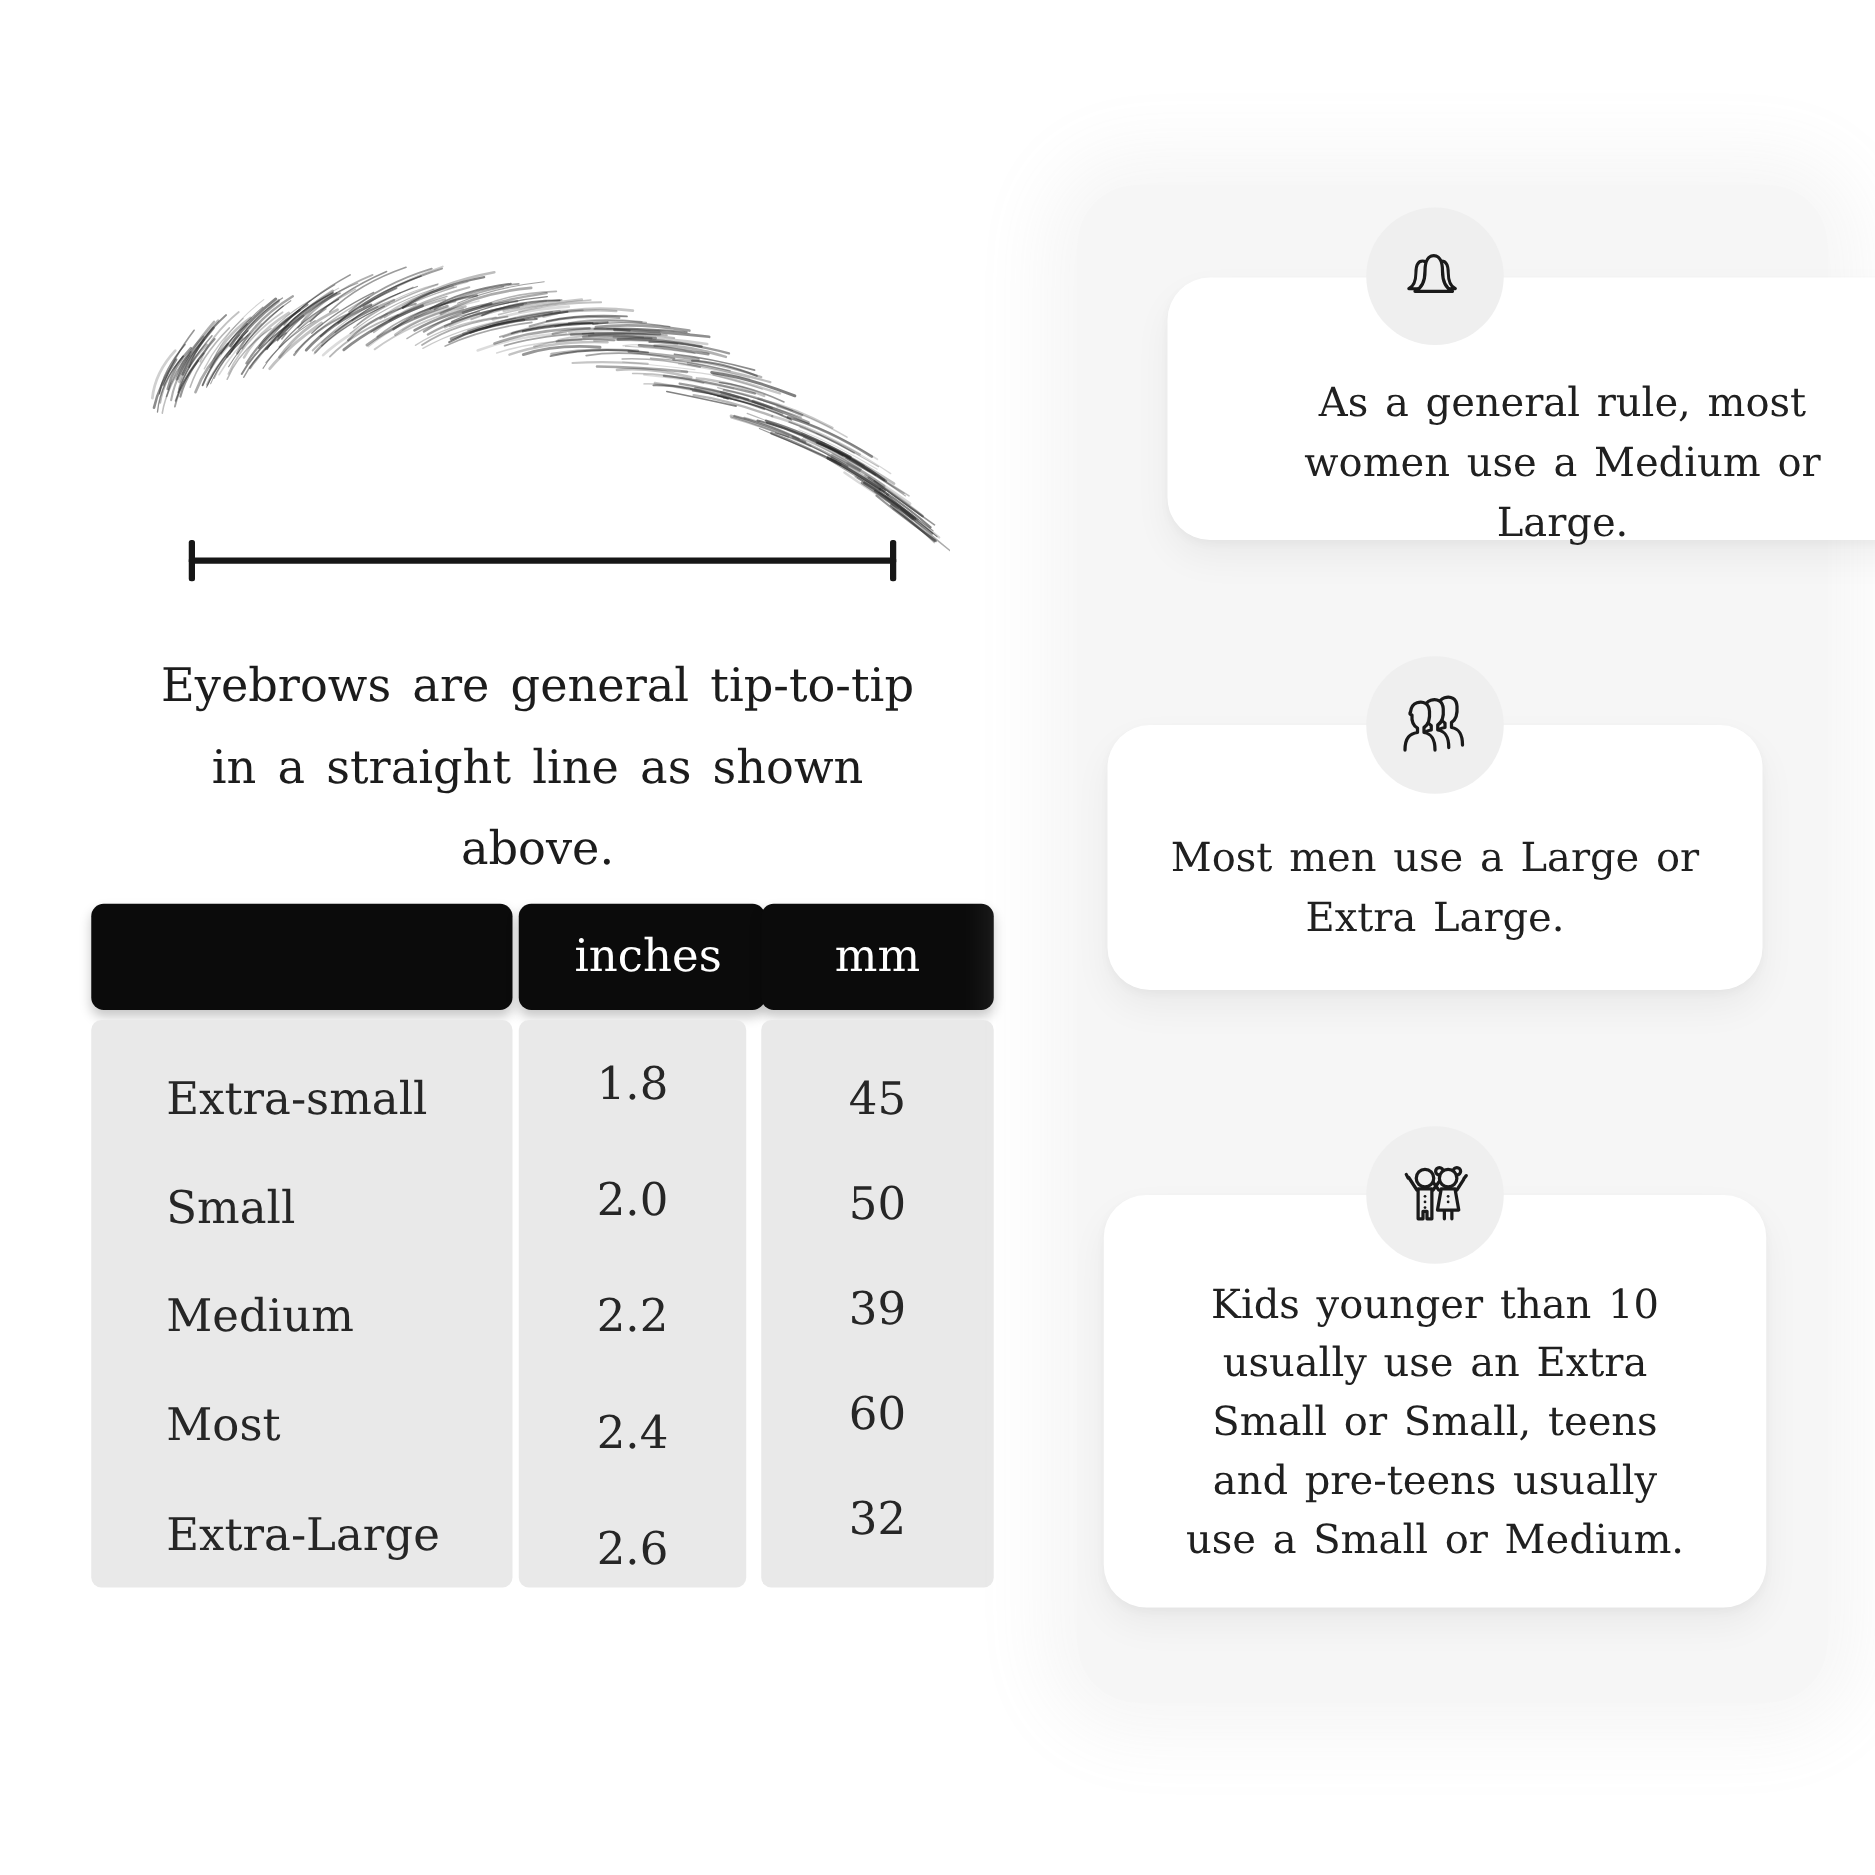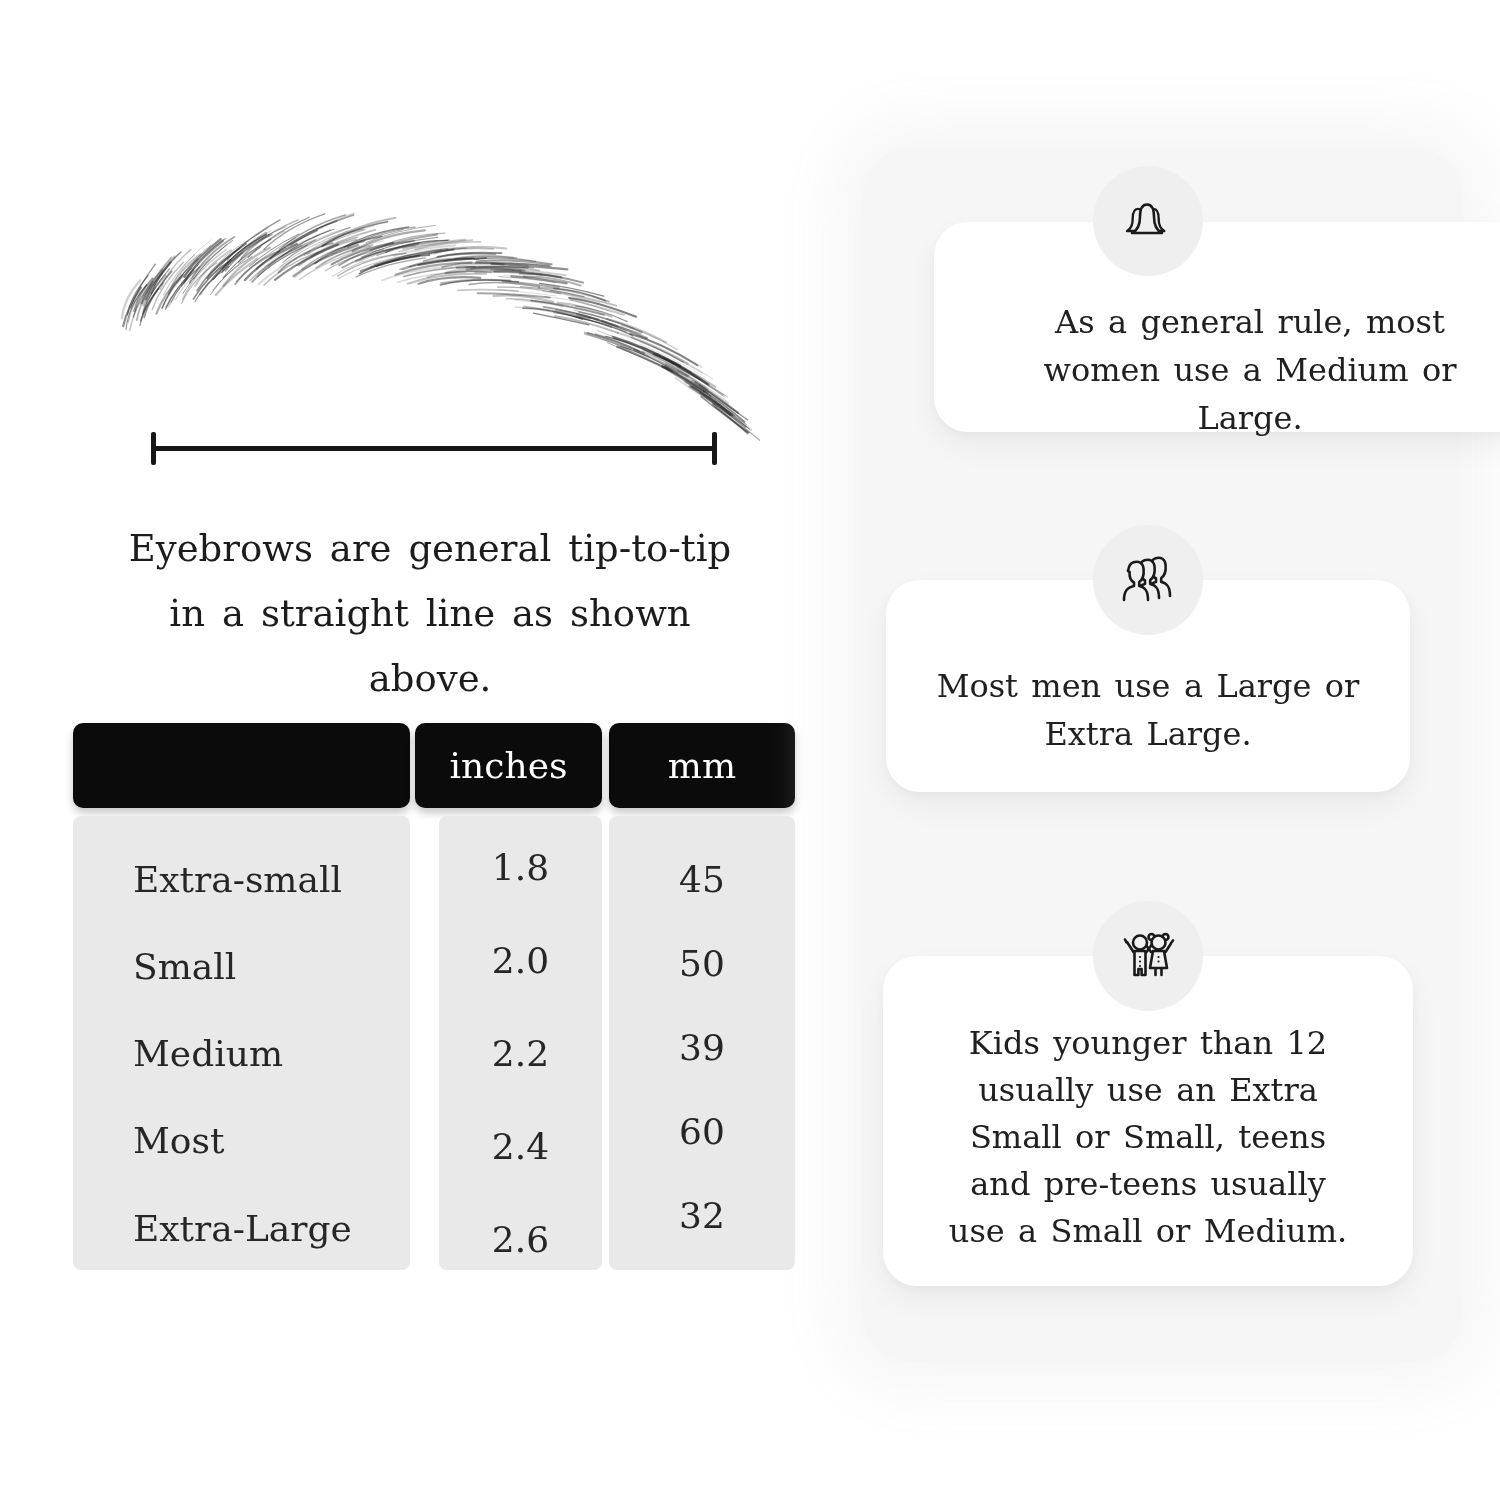--- a/index.html
+++ b/index.html
@@ -18,27 +18,27 @@
   #tick-right{left:712px;}
 
   #caption{left:100px;top:516px;width:660px;text-align:center;
            font-size:37px;line-height:65px;color:#1c1c1c;word-spacing:0.14em;}
 
   
   .th{position:absolute;top:723px;height:85px;background:#0b0b0b;border-radius:10px;
       color:#ffffff;display:flex;align-items:center;justify-content:center;
       font-size:36px;box-shadow:0 5px 9px rgba(0,0,0,0.22);}
   #th-size{left:73px;width:337px;}
-  #th-inches{left:415px;width:187px;}
+  #th-inches{left:415px;width:187px;padding-left:10px;}
   #th-mm{left:609px;width:186px;}
 
   .tcol{position:absolute;top:816px;height:454px;background:#e9e9e9;border-radius:8px;
         box-sizing:border-box;padding-top:21px;display:flex;flex-direction:column;}
   #col-size{left:73px;width:337px;justify-content:space-between;}
-  #col-inches{left:439px;width:163px;gap:32px;}
+  #col-inches{left:415px;width:182px;gap:32px;}
   #col-mm{left:609px;width:186px;}
   .cell{height:84px;display:flex;align-items:center;font-size:36px;color:#262626;}
   #col-size .cell{padding-left:60px;}
   #col-inches .cell,#col-mm .cell{justify-content:center;}
 
   
   #panel{left:862px;top:148px;width:600px;height:1214px;background:#f6f6f6;
          border-radius:48px;box-shadow:0 0 55px 28px rgba(246,246,246,0.95);}
   .card{position:absolute;background:#ffffff;border-radius:34px;
         box-shadow:0 14px 30px rgba(0,0,0,0.05),0 3px 8px rgba(0,0,0,0.03);}
@@ -374,21 +374,21 @@
 
 <div class="abs" id="panel"></div>
 
 <div class="card" id="card-women">
   <p class="card-text">As a general rule, most women use a Medium or Large.</p>
 </div>
 <div class="card" id="card-men">
   <p class="card-text">Most men use a Large or Extra Large.</p>
 </div>
 <div class="card" id="card-kids">
-  <p class="card-text">Kids younger than 12 usually use an Extra Small or Small, teens and pre-teens usually use a Small or Medium.</p>
+  <p class="card-text">Kids younger than 10 usually use an Extra Small or Small, teens and pre-teens usually use a Small or Medium.</p>
 </div>
 
 <div class="badge" id="badge-women">
   <svg viewBox="0 0 64 64">
     <path class="icf" d="M 19,42 C 24,39.5 25.2,34.5 25.2,28.5 C 25.2,21.5 27.5,18 31,18 C 34.5,18 36.8,21.5 36.8,28.5 C 36.8,34.5 38,39.5 43,42 Z" transform="translate(-12,0) scale(0.92) translate(6,3.6)"></path>
     <path class="icf" d="M 19,42 C 24,39.5 25.2,34.5 25.2,28.5 C 25.2,21.5 27.5,18 31,18 C 34.5,18 36.8,21.5 36.8,28.5 C 36.8,34.5 38,39.5 43,42 Z" transform="translate(12,0) scale(0.92) translate(-3.5,3.6)"></path>
     <path class="icf" d="M 16,44 C 22.5,41 24,35 24,27.8 C 24,19.5 27,15.5 31,15.5 C 35,15.5 38,19.5 38,27.8 C 38,35 39.5,41 46,44 Z"></path>
   </svg>
 </div>
 <div class="badge" id="badge-men">

